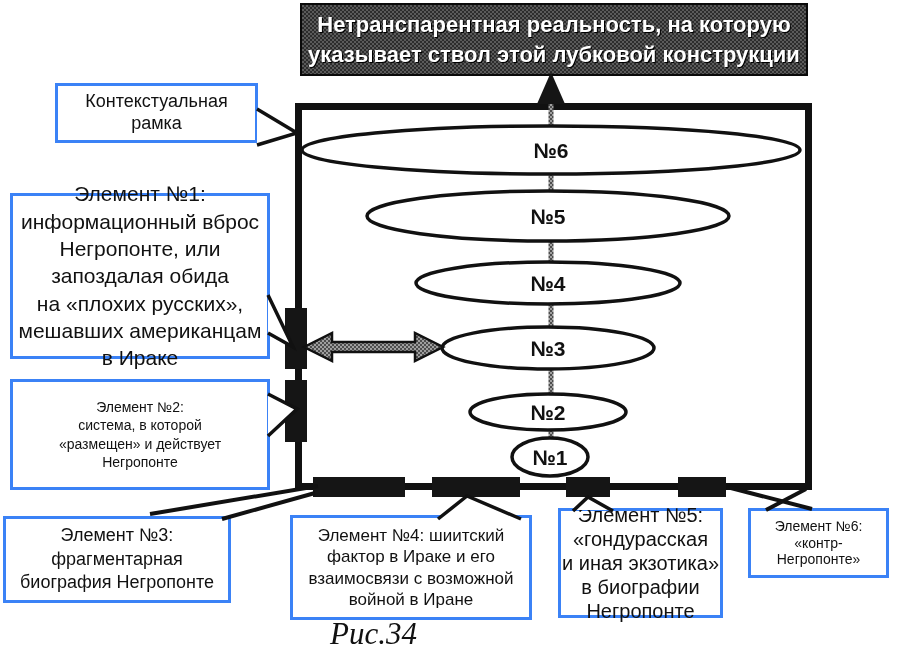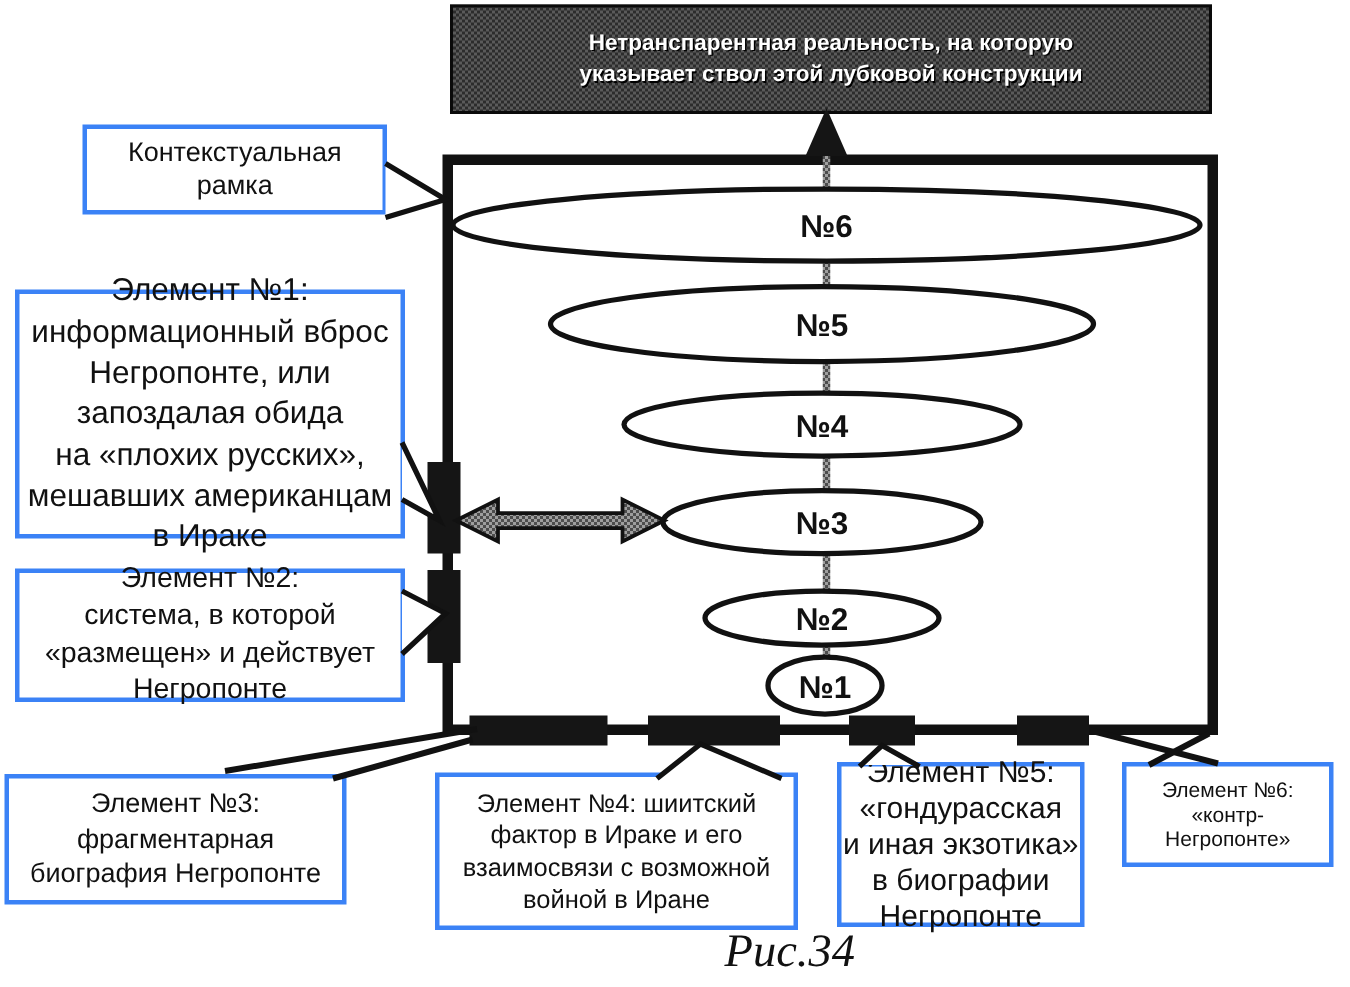--- a/index.html
+++ b/index.html
@@ -10,32 +10,32 @@
   .txtbox{
     position:absolute;box-sizing:border-box;background:#fff;border:3px solid #3b82f6;
     display:flex;align-items:center;justify-content:center;text-align:center;
     white-space:pre-line;color:#111;z-index:1;line-height:1.22;
   }
   #reality-box{
     left:300px;top:3px;width:508px;height:73px;border:2px solid #0a0a0a;
     background-color:#3c3c3c;
     background-image:repeating-conic-gradient(#2c2c2c 0% 25%, #5a5a5a 0% 50%);
     background-size:4px 4px;
-    color:#fff;font-weight:bold;font-size:15px;line-height:1.35;
+    color:#fff;font-weight:bold;font-size:22px;line-height:1.35;
     text-shadow:1px 1px 0 #000;
   }
   #context-box{left:55px;top:83px;width:203px;height:60px;font-size:18px;}
   #el1-box{left:10px;top:193px;width:260px;height:166px;font-size:21px;line-height:1.3;}
-  #el2-box{left:10px;top:379px;width:260px;height:89px;font-size:19px;line-height:1.3;}
+  #el2-box{left:10px;top:379px;width:260px;height:111px;font-size:14px;line-height:1.3;}
   #el3-box{left:3px;top:516px;width:228px;height:87px;font-size:18px;line-height:1.3;}
   #el4-box{left:290px;top:515px;width:242px;height:105px;font-size:17px;line-height:1.25;}
   #el5-box{left:558px;top:508px;width:165px;height:110px;font-size:20px;line-height:1.2;}
   #el6-box{left:748px;top:508px;width:141px;height:70px;font-size:14px;line-height:1.2;}
   #caption{
-    position:absolute;left:330px;top:616px;width:240px;text-align:right;
+    position:absolute;left:330px;top:616px;width:240px;text-align:left;
     font-family:"Liberation Serif",serif;font-style:italic;font-size:31px;color:#111;z-index:1;
   }
   #diagram-svg{position:absolute;left:0;top:0;z-index:2;pointer-events:none;}
 </style>
 </head>
 <body>
 
 <div id="canvas">
 
   <div id="reality-box" class="txtbox">Нетранспарентная реальность, на которую

